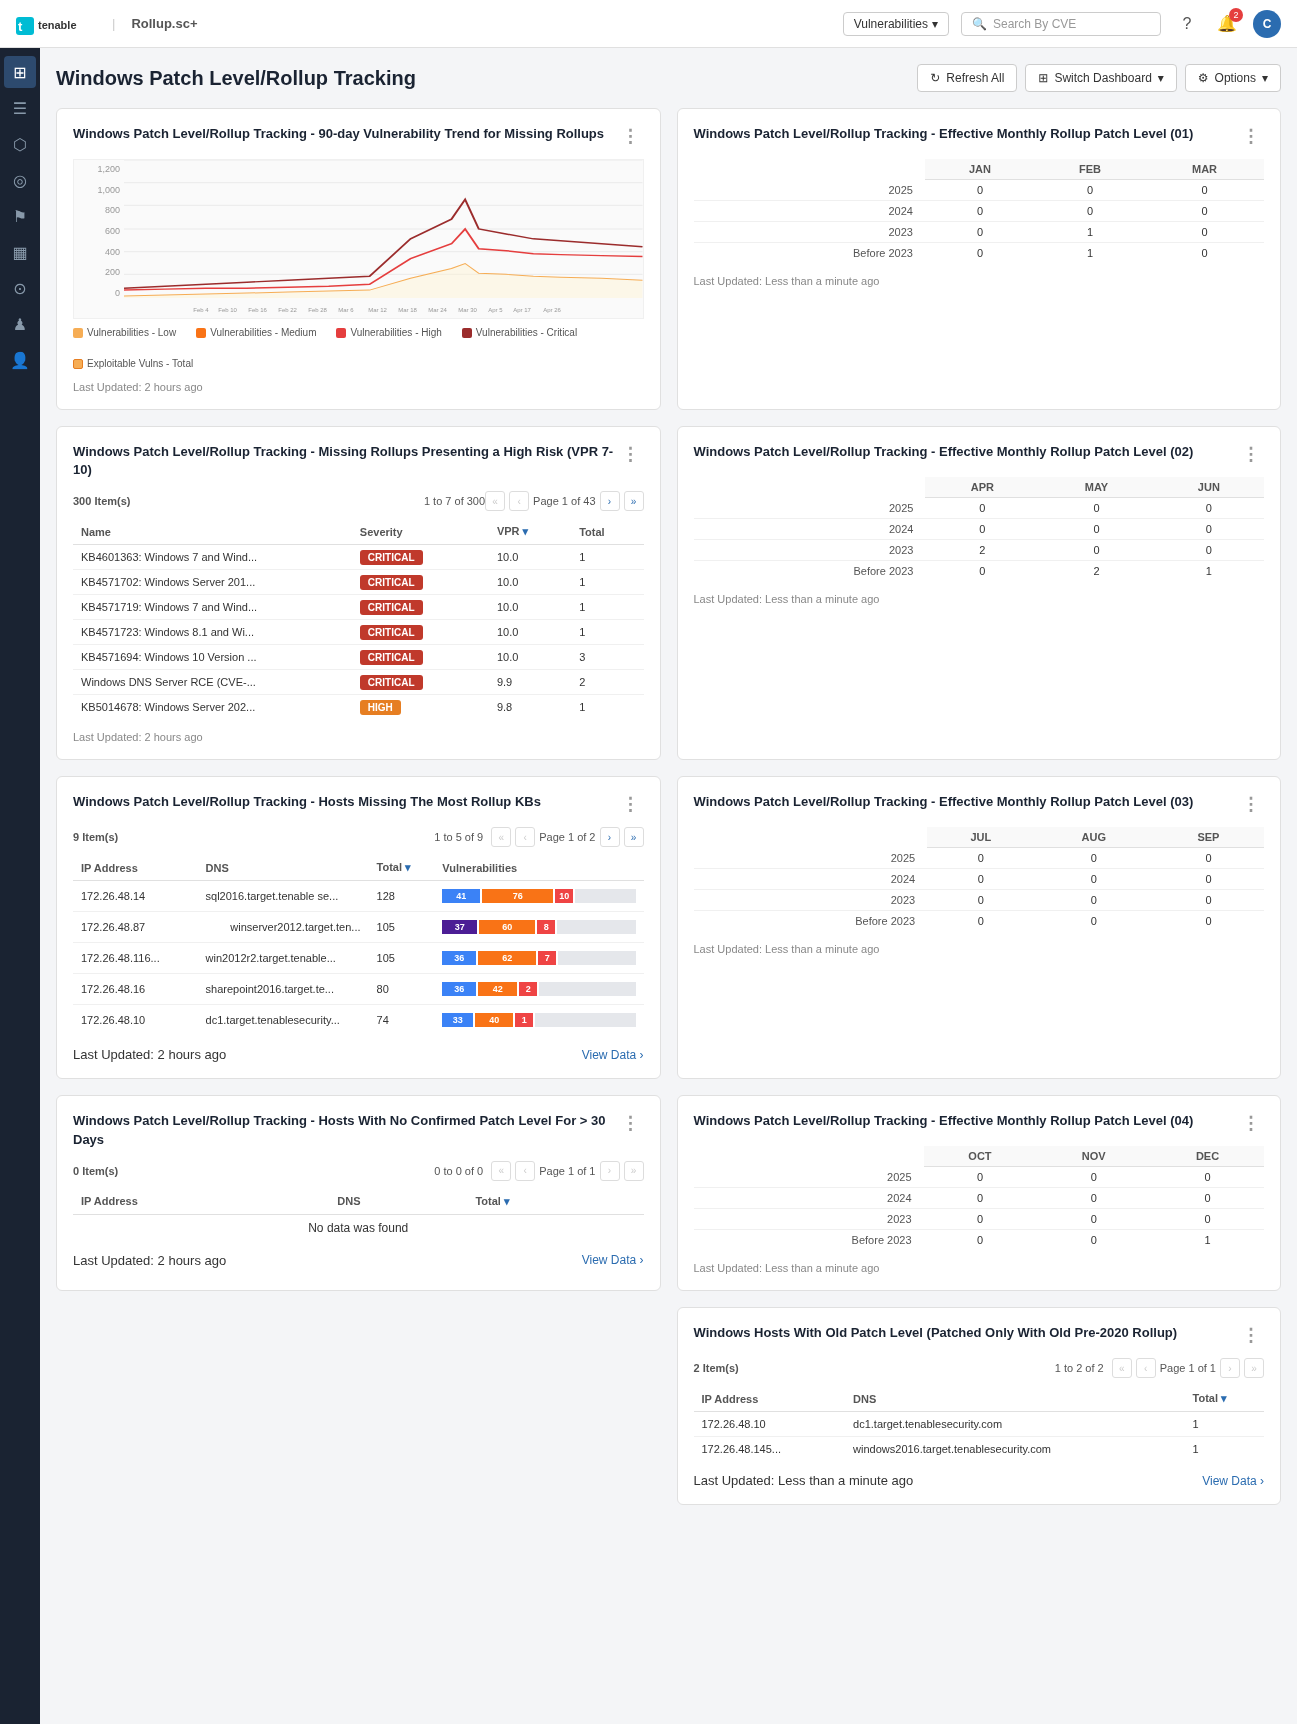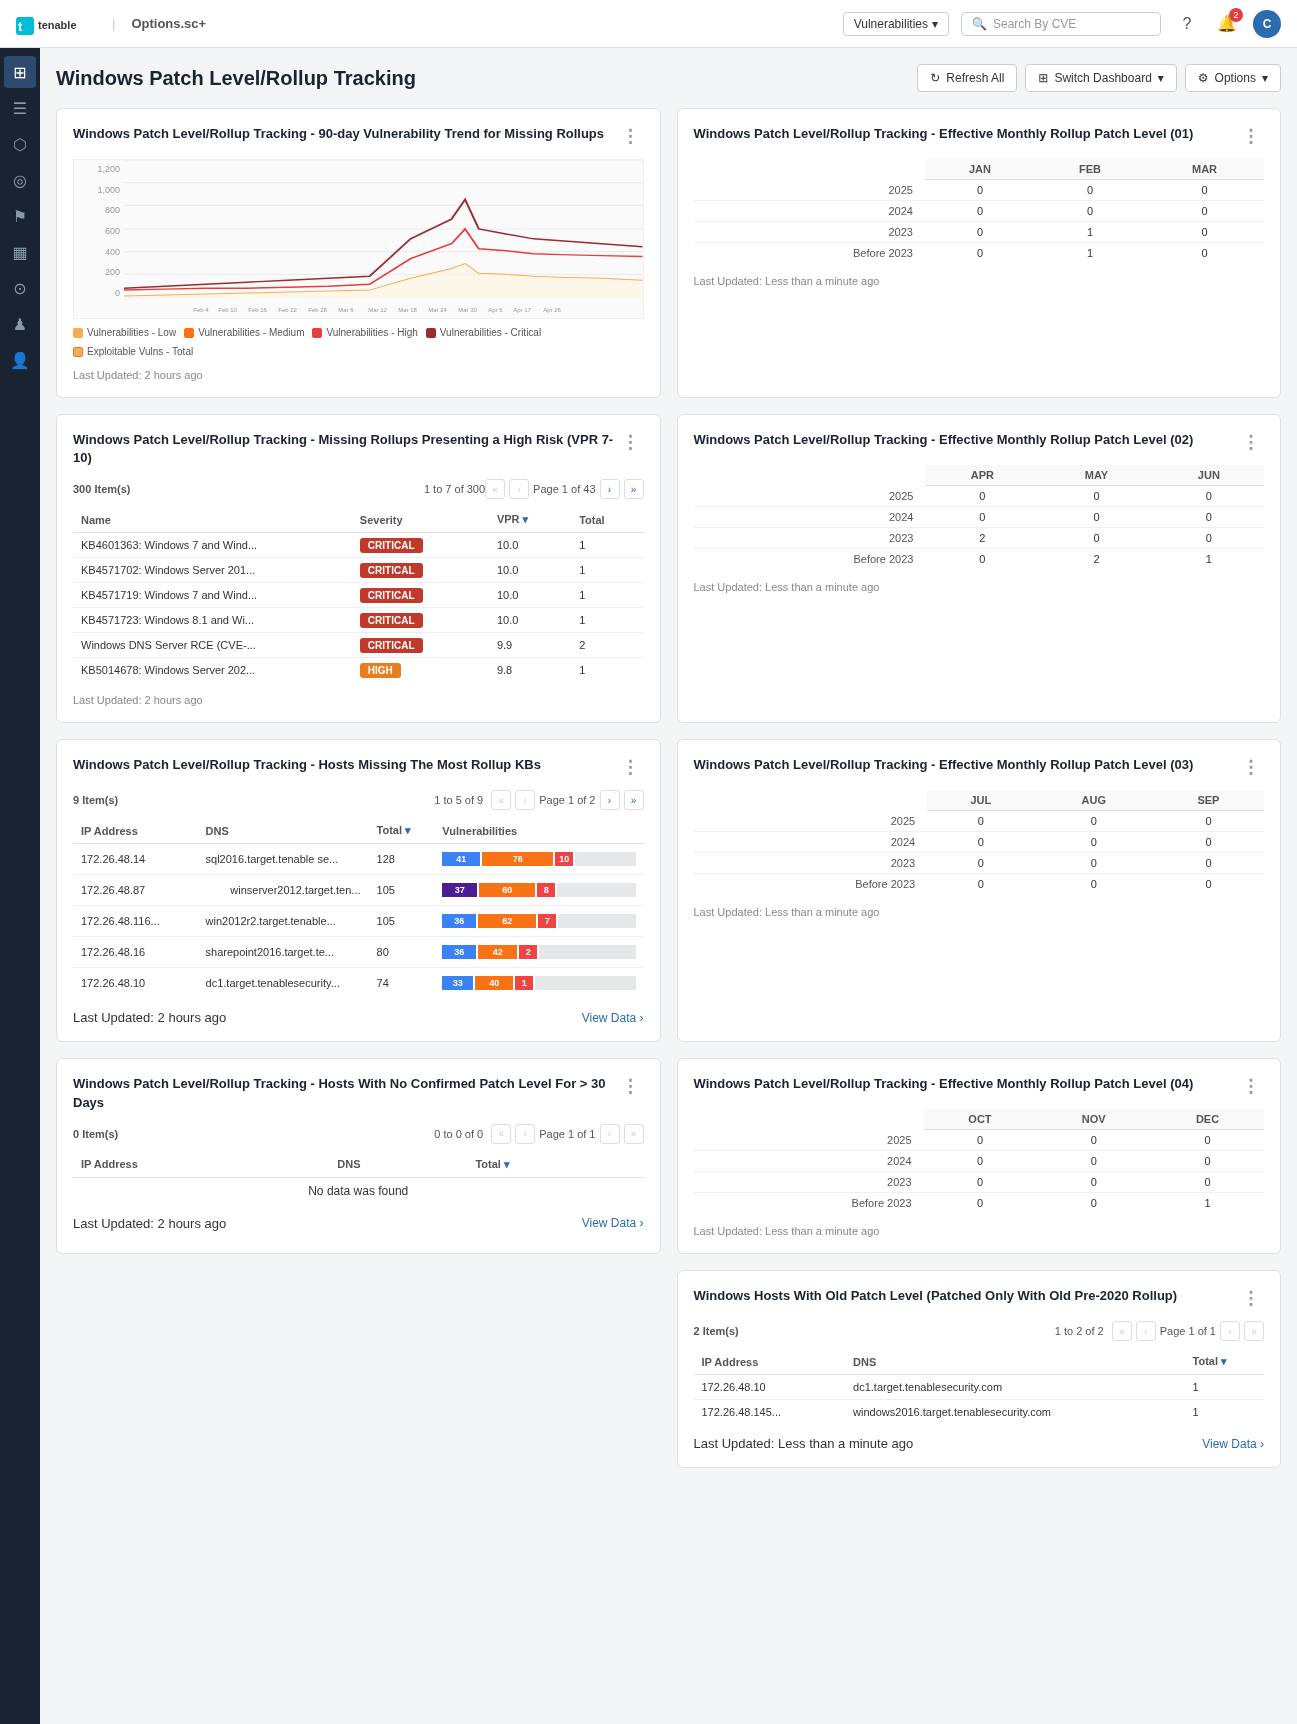--- a/index.html
+++ b/index.html
@@ -40,21 +40,21 @@
     .card-header { display: flex; align-items: flex-start; justify-content: space-between; margin-bottom: 12px; }
     .card-title { font-size: 13px; font-weight: 600; color: #1a2332; line-height: 1.4; flex: 1; }
     .card-menu { color: #999; cursor: pointer; font-size: 18px; font-weight: 700; padding: 0 4px; }
     .card-footer { font-size: 11px; color: #888; margin-top: 12px; }
     .card-footer-with-link { display: flex; justify-content: space-between; align-items: center; margin-top: 12px; }
     .view-data-link { font-size: 12px; color: #2b6cb0; cursor: pointer; display: flex; align-items: center; gap: 4px; }
 
     
     .chart-area { position: relative; height: 160px; border: 1px solid #f0f0f0; background: #fafafa; overflow: hidden; }
     .chart-y-axis { position: absolute; left: 0; top: 0; bottom: 20px; width: 50px; display: flex; flex-direction: column; justify-content: space-between; padding: 4px 4px 0 4px; font-size: 9px; color: #999; text-align: right; }
-    .chart-legend { display: flex; flex-wrap: wrap; gap: 8px; margin-top: 8px; font-size: 10px; color: #555; }
+    .chart-legend { display: flex; flex-wrap: wrap; gap: 20px; margin-top: 8px; font-size: 10px; color: #555; }
     .legend-item { display: flex; align-items: center; gap: 4px; }
     .legend-dot { width: 10px; height: 10px; border-radius: 2px; flex-shrink: 0; }
 
     
     .data-table { width: 100%; border-collapse: collapse; font-size: 11px; }
     .data-table th { text-align: left; padding: 6px 8px; color: #555; font-weight: 600; border-bottom: 1px solid #e0e0e0; white-space: nowrap; }
     .data-table td { padding: 6px 8px; border-bottom: 1px solid #f0f0f0; color: #333; }
     .data-table tr:last-child td { border-bottom: none; }
     .sort-indicator { color: #2b6cb0; }
 
@@ -97,21 +97,21 @@
 
 <div class="top-nav">
   <div class="tenable-logo">
     <svg viewBox="0 0 80 22" fill="none" xmlns="http://www.w3.org/2000/svg">
       <rect x="0" y="4" width="18" height="18" rx="3" fill="#00BCD4"></rect>
       <text x="2" y="18" font-size="13" fill="white" font-weight="700">t</text>
       <text x="22" y="16" font-size="11" fill="#333" font-weight="600">tenable</text>
     </svg>
   </div>
   <span class="separator">|</span>
-  <span class="logo-text">Options.sc+</span>
+  <span class="logo-text">Rollup.sc+</span>
   <div class="nav-spacer"></div>
   <div class="vulnerabilities-dropdown">
     <span>Vulnerabilities</span>
     <span>▾</span>
   </div>
   <div class="search-bar">
     <span>🔍</span>
     <span>Search By CVE</span>
   </div>
   <div class="nav-icons">
@@ -326,20 +326,26 @@
     <td>10.0</td>
     <td>1</td>
   </tr>
               <tr>
     <td style="max-width:160px;overflow:hidden;text-overflow:ellipsis;white-space:nowrap;">KB4571723: Windows 8.1 and Wi...</td>
     <td><span class="badge-critical">CRITICAL</span></td>
     <td>10.0</td>
     <td>1</td>
   </tr>
               <tr>
+    <td style="max-width:160px;overflow:hidden;text-overflow:ellipsis;white-space:nowrap;">KB4571694: Windows 10 Version ...</td>
+    <td><span class="badge-critical">CRITICAL</span></td>
+    <td>10.0</td>
+    <td>3</td>
+  </tr>
+              <tr>
     <td style="max-width:160px;overflow:hidden;text-overflow:ellipsis;white-space:nowrap;">Windows DNS Server RCE (CVE-...</td>
     <td><span class="badge-critical">CRITICAL</span></td>
     <td>9.9</td>
     <td>2</td>
   </tr>
               <tr>
     <td style="max-width:160px;overflow:hidden;text-overflow:ellipsis;white-space:nowrap;">KB5014678: Windows Server 202...</td>
     <td><span class="badge-high">HIGH</span></td>
     <td>9.8</td>
     <td>1</td>

